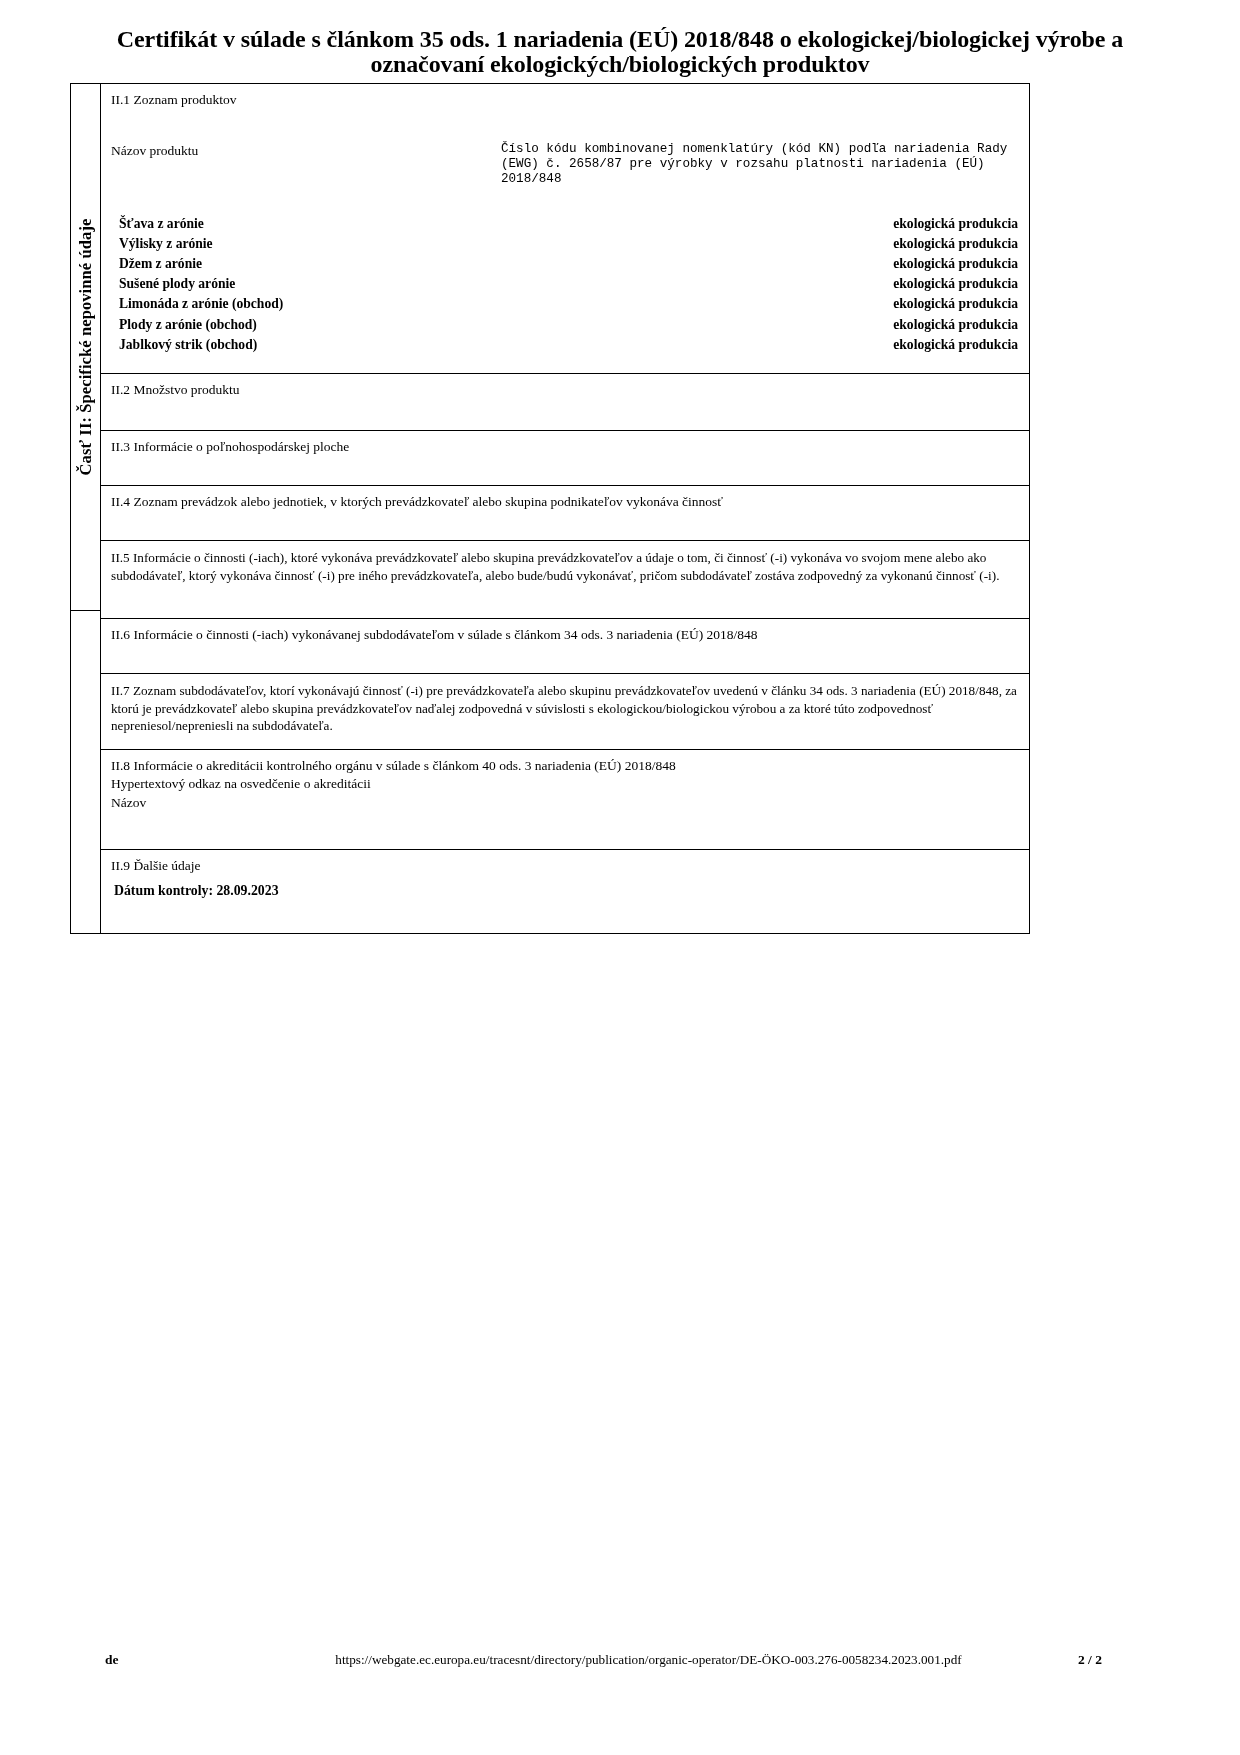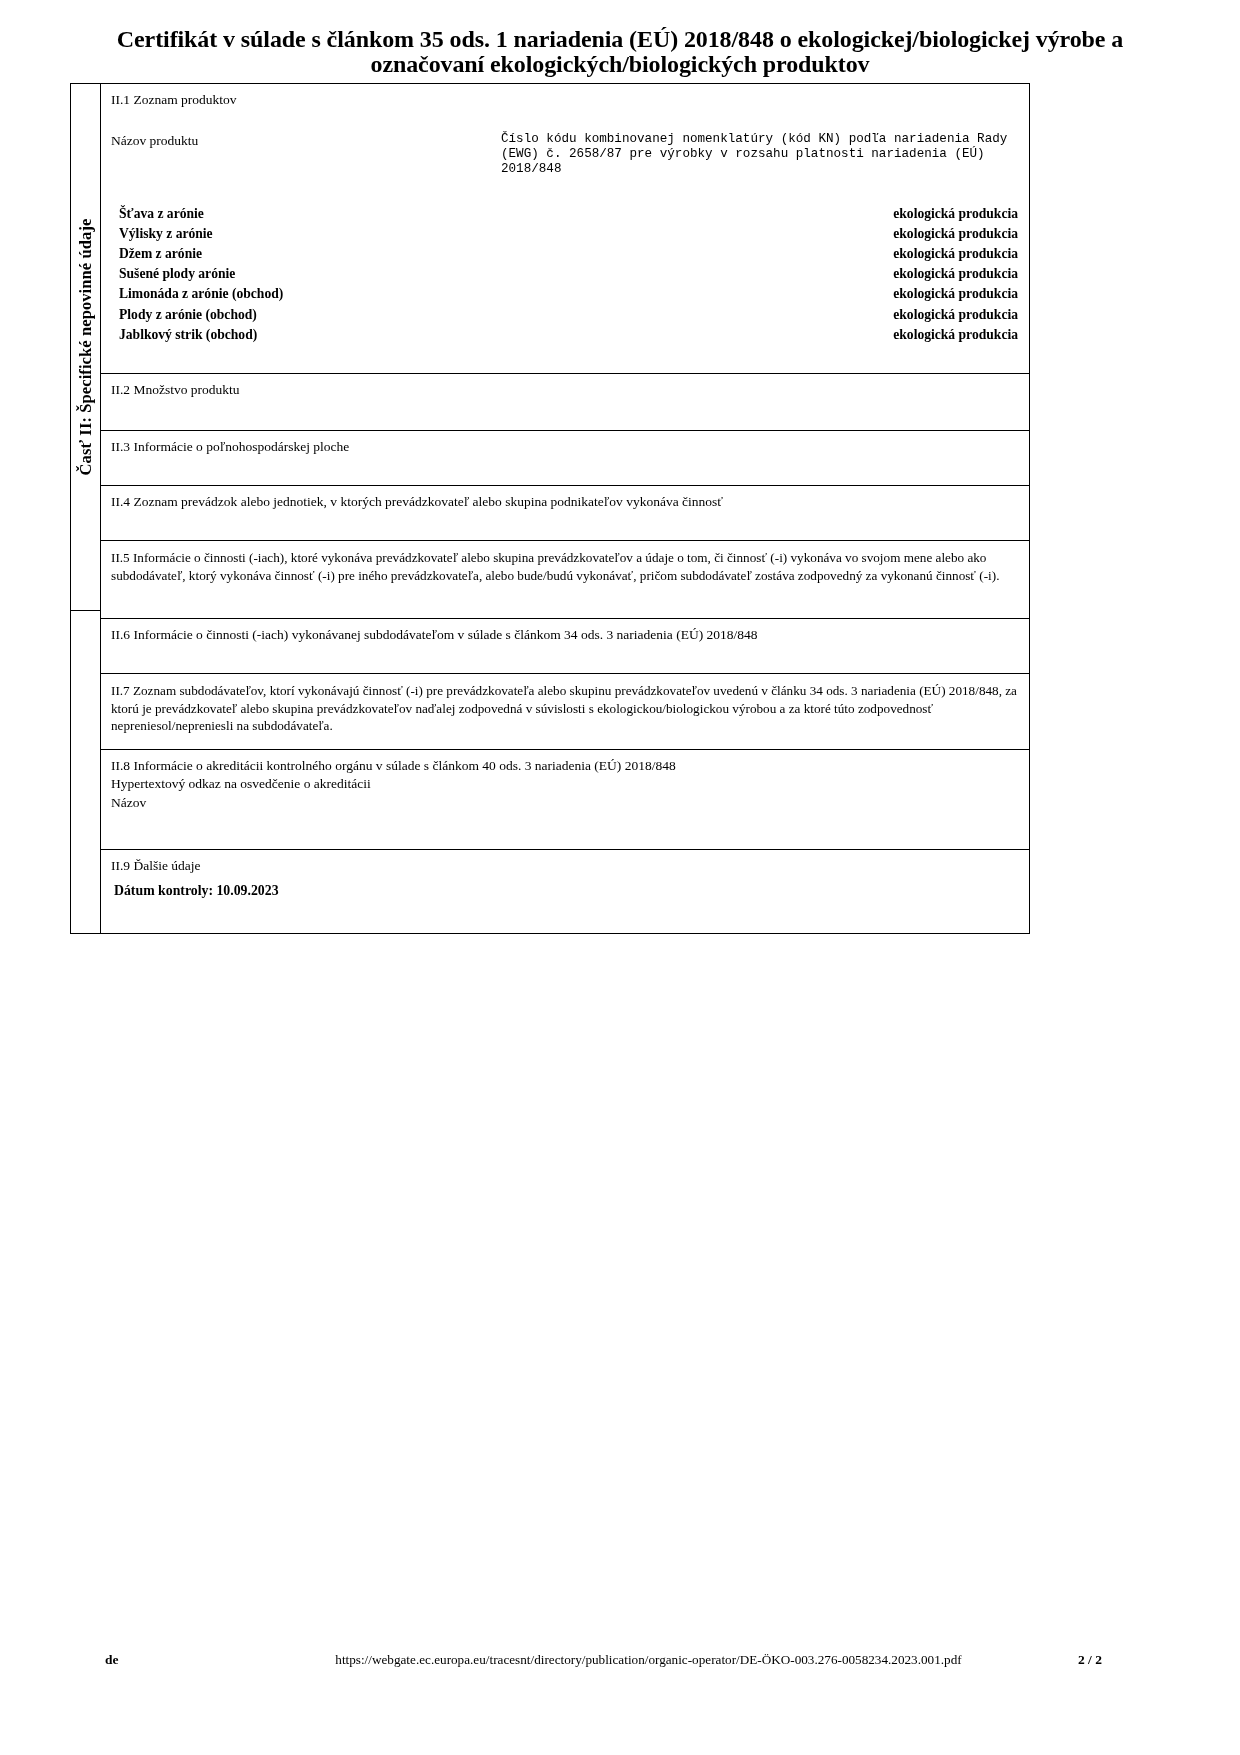--- a/index.html
+++ b/index.html
@@ -107,21 +107,21 @@
   .sect-line {
     font-size: 13.5px;
     line-height: 19px;
   }
 
   
   .s1 { min-height: 290px; }
   .s1-headrow {
     display: flex;
     flex-direction: row;
-    margin-top: 24px;
+    margin-top: 34px;
   }
   .s1-head-left {
     width: 390px;
     flex: 0 0 390px;
     font-size: 13.5px;
     line-height: 17px;
   }
   .s1-head-right {
     flex: 1 1 auto;
     font-size: 12.6px;
@@ -296,21 +296,21 @@
       </div>
 
       <div class="sect s8">
         <div class="sect-title">II.8 Informácie o akreditácii kontrolného orgánu v súlade s článkom 40 ods. 3 nariadenia (EÚ) 2018/848</div>
         <div class="sect-line">Hypertextový odkaz na osvedčenie o akreditácii</div>
         <div class="sect-line">Názov</div>
       </div>
 
       <div class="sect s9">
         <div class="sect-title">II.9 Ďalšie údaje</div>
-        <div class="bold-line">Dátum kontroly: 10.09.2023</div>
+        <div class="bold-line">Dátum kontroly: 28.09.2023</div>
       </div>
 
     </div>
   </div>
 
   <div class="footer">
     <div class="footer-lang">de</div>
     <div class="footer-url">https://webgate.ec.europa.eu/tracesnt/directory/publication/organic-operator/DE-ÖKO-003.276-0058234.2023.001.pdf</div>
     <div class="footer-page">2 / 2</div>
   </div>

